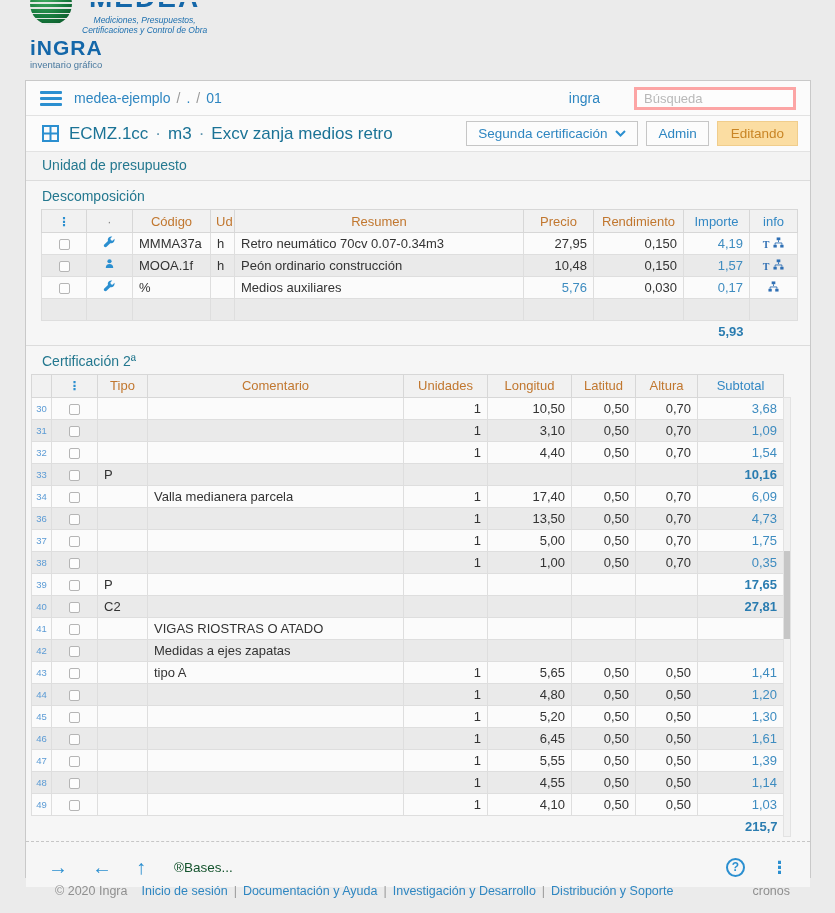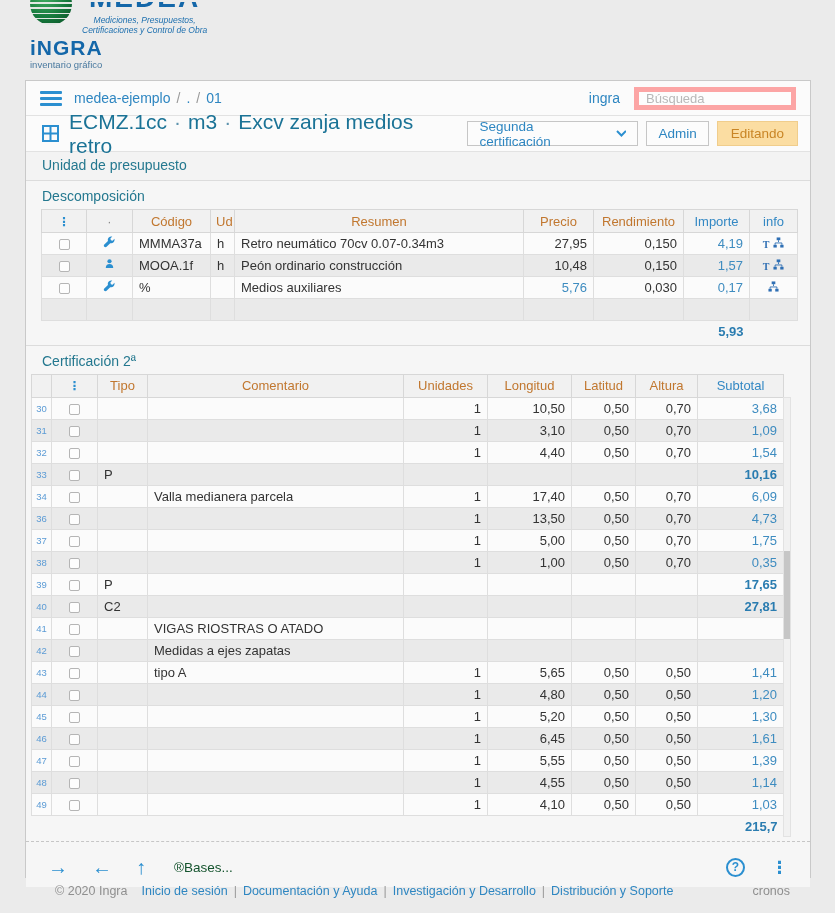--- a/index.html
+++ b/index.html
@@ -34,24 +34,24 @@
   .toprow { display:flex; align-items:center; background:#fbfbfb; border-bottom:1px solid #e2e2e2; }
   .crumbrow { height:35px; padding:0 14px; }
   .conceptrow { height:36px; padding:0 12px; }
   .burger { width:22px; display:flex; flex-direction:column; gap:3px; cursor:pointer; margin-right:12px; }
   .burger span { height:3px; background:#2b8fd0; border-radius:1px; }
   .crumb { font-size:14px; color:#2e86c1; }
   .crumb .sep { color:#9a9a9a; margin:0 6px; }
   .crumb a { color:#2e86c1; text-decoration:none; cursor:pointer; }
   .spacer { flex:1; }
   .userlbl { font-size:14px; color:#2e86c1; margin-right:14px; }
-  .search { width:162px; height:23px; border:5px solid #fca5a5; background:#fdfdfd; font-size:13px; padding:0 7px; color:#555; }
+  .search { width:162px; height:23px; border:3px solid #fca5a5; background:#fdfdfd; font-size:13px; padding:0 7px; color:#555;margin-left:20px; }
   .search::placeholder { color:#b8b8b8; }
   .gridico { margin:0 10px 0 4px; display:flex; }
-  .ctitle { font-size:21px; color:#1b7396; }
+  .ctitle { font-size:17px; color:#1b7396; }
   .ctitle .dot { color:#5d93ad; margin:0 7px; }
   .select, .btn {
     height:25px; border:1px solid #c6c6c6; background:#fcfcfc; color:#2e86c1;
     font-size:13.5px; display:flex; align-items:center; padding:0 11px; cursor:pointer; margin-left:8px;
   }
   .select svg { margin-left:8px; }
   .badge {
     height:25px; display:flex; align-items:center; padding:0 13px; margin-left:8px;
     background:#fbdda2; border:1px solid #f0cd8c; color:#c98525; font-size:13.5px; cursor:pointer;
   }

